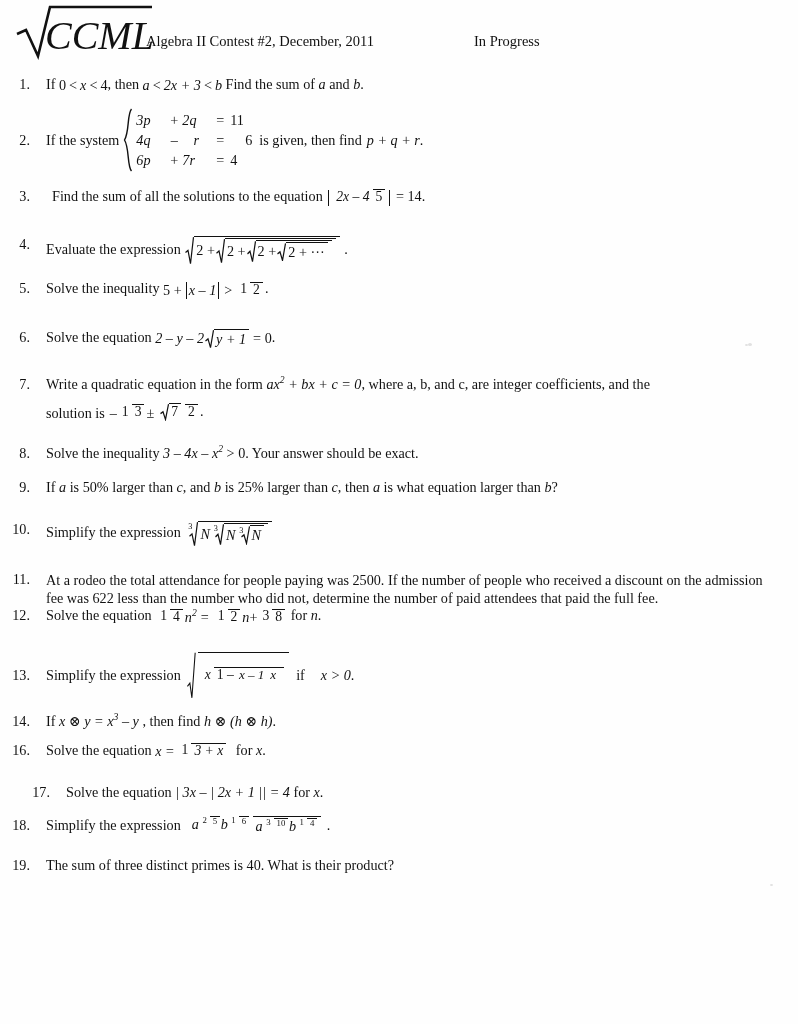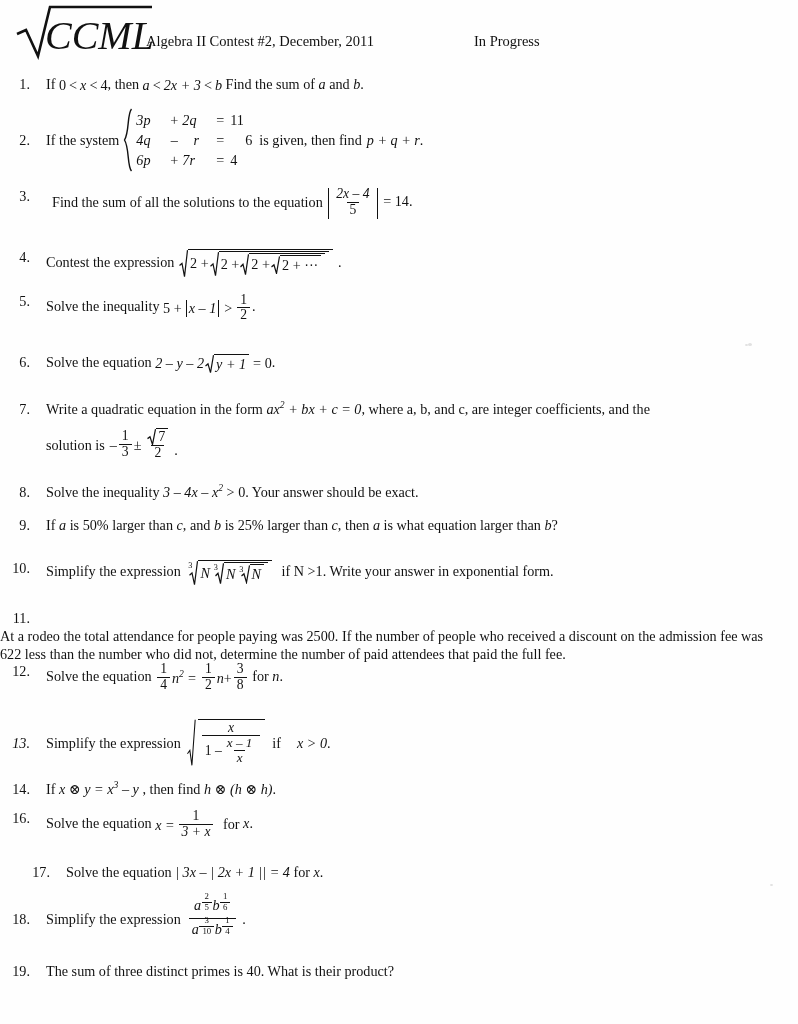--- a/index.html
+++ b/index.html
@@ -89,21 +89,21 @@
   }
   .mr { font-style: normal; }
   .mathline {
     display: inline-flex;
     align-items: center;
     vertical-align: middle;
     white-space: nowrap;
   }
   .frac {
     display: inline-flex;
-    flex-direction: column;
+    flex-direction: row;
     align-items: center;
     vertical-align: middle;
     margin: 0 2px;
     font-size: 0.96em;
     position: relative;
     top: -0.05em;
     justify-content: flex-end;
   }
   .frac > .num { padding: 0 3px; line-height: 1.08; }
   .frac > .den { padding: 0 3px; line-height: 1.08; border-top: 1.1px solid #111; }
@@ -288,21 +288,21 @@
           </span>
           <span class="bar"></span>
         </span>
         <span class="mr">= 14</span><span>.</span>
       </div>
     </div>
 
     <div class="problem" style="margin-top:30px;">
       <div class="pnum">4.</div>
       <div class="pbody">
-        <span>Contest the expression</span>
+        <span>Evaluate the expression</span>
         <span class="rad">
           <span class="rad-sign">
             <svg viewBox="0 0 9 26" preserveAspectRatio="none" aria-hidden="true">
                 <path d="M0.5 15 L3 13 L5.5 25 L8.5 1" stroke="#111" stroke-width="1.2" fill="none"></path>
               </svg>
           </span>
           <span class="rad-body">
             <span class="mr">2 +</span>
             <span class="rad">
               <span class="rad-sign">
@@ -467,25 +467,24 @@
                     <svg viewBox="0 0 9 15" preserveAspectRatio="none" aria-hidden="true">
                         <path d="M0.5 9 L3 7.5 L5.5 14 L8.5 1" stroke="#111" stroke-width="1.2" fill="none"></path>
                       </svg>
                   </span>
                   <span class="rad-body m">N</span>
                 </span>
               </span>
             </span>
           </span>
         </span>
-        <span style="margin-left:5px">if N &gt;1. Write your answer in exponential form.</span>
-      </div>
-    </div>
-
-    <div class="problem" style="margin-top:24px;flex-direction:column;">
+      </div>
+    </div>
+
+    <div class="problem" style="margin-top:24px;">
       <div class="pnum">11.</div>
       <div class="pbody" style="padding-right:8px;line-height:1.28">At a rodeo the total attendance for people paying was 2500. If the number of people who received a discount on the admission fee was 622 less than the number who did not, determine the number of paid attendees that paid the full fee.</div>
     </div>
 
     <div class="problem" style="">
       <div class="pnum">12.</div>
       <div class="pbody">
         <span>Solve the equation</span>
         <span class="mathline">
           <span class="frac">
@@ -504,21 +503,21 @@
             <span class="num mr">3</span>
             <span class="den mr">8</span>
           </span>
         </span>
         <span>for</span>
         <span class="m">n</span><span>.</span>
       </div>
     </div>
 
     <div class="problem" style="margin-top:26px;">
-      <div class="pnum" style="align-self:center;font-style:italic;">13.</div>
+      <div class="pnum" style="align-self:center;">13.</div>
       <div class="pbody" style="display:flex;align-items:center;">
         <span>Simplify the expression</span>
         <span class="rad" style="margin-left:6px">
           <span class="rad-sign" style="width:11px">
             <svg viewBox="0 0 11 58" preserveAspectRatio="none" aria-hidden="true">
                 <path d="M0.5 42 L3.5 38 L6 56 L10 1" stroke="#111" stroke-width="1.3" fill="none"></path>
               </svg>
           </span>
           <span class="rad-body">
             <span class="frac">

